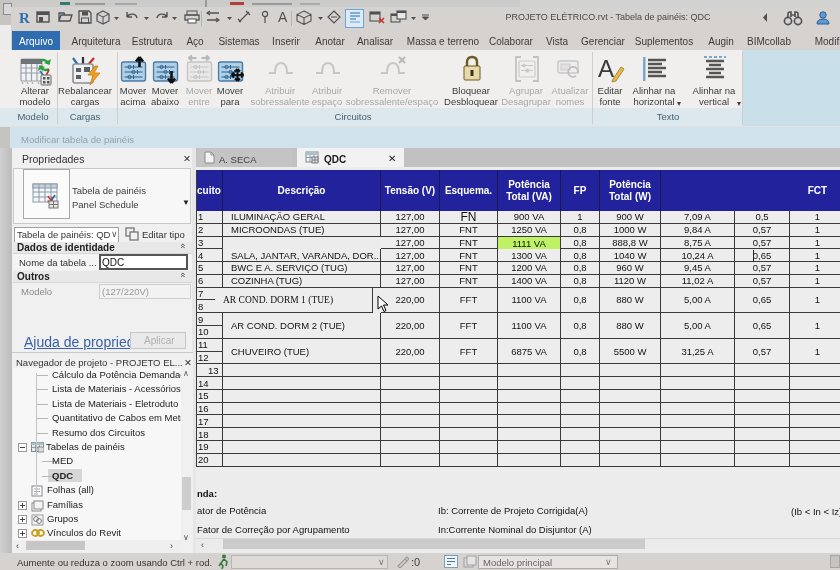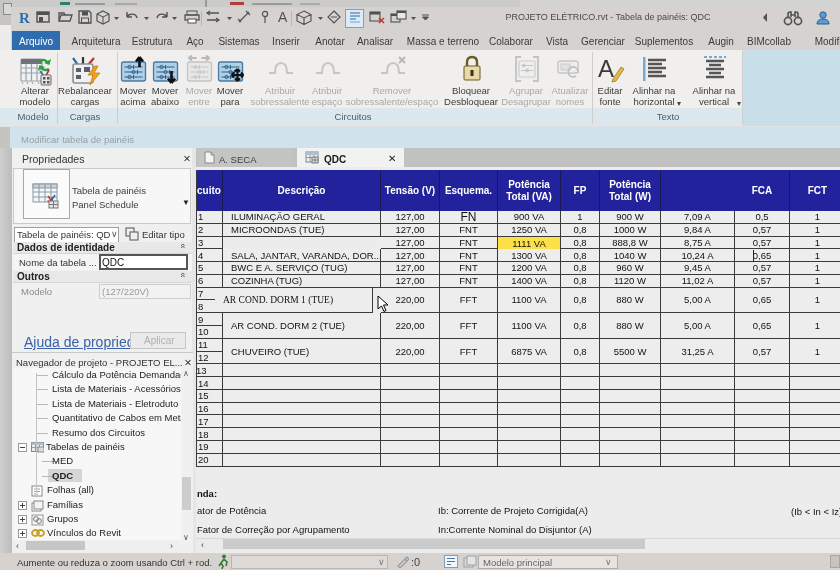--- a/index.html
+++ b/index.html
@@ -469,21 +469,20 @@
 <div class="tt" style="left:324px;top:154px;color:#1a1a1a;font-weight:bold;font-size:10px;">QDC</div>
 <div class="tt" style="left:388px;top:153px;color:#222;font-size:10px;">✕</div>
 <div class="abs" style="left:196px;top:170px;width:644px;height:41px;background:#22229d;"></div>
 <div class="abs" style="left:196px;top:170px;width:27px;height:41px;border-right:1px solid #191950;color:#fff;font-weight:bold;display:flex;align-items:center;justify-content:center;text-align:right;line-height:12px;font-size:10px;">cuito</div>
 <div class="abs" style="left:223px;top:170px;width:158px;height:41px;border-right:1px solid #191950;color:#fff;font-weight:bold;display:flex;align-items:center;justify-content:center;text-align:center;line-height:12px;font-size:10px;">Descrição</div>
 <div class="abs" style="left:381px;top:170px;width:59px;height:41px;border-right:1px solid #191950;color:#fff;font-weight:bold;display:flex;align-items:center;justify-content:center;text-align:center;line-height:12px;font-size:10px;">Tensão (V)</div>
 <div class="abs" style="left:440px;top:170px;width:58px;height:41px;border-right:1px solid #191950;color:#fff;font-weight:bold;display:flex;align-items:center;justify-content:center;text-align:center;line-height:12px;font-size:10px;">Esquema.</div>
 <div class="abs" style="left:498px;top:170px;width:63px;height:41px;border-right:1px solid #191950;color:#fff;font-weight:bold;display:flex;align-items:center;justify-content:center;text-align:center;line-height:12px;font-size:10px;">Potência<br>Total (VA)</div>
 <div class="abs" style="left:561px;top:170px;width:39px;height:41px;border-right:1px solid #191950;color:#fff;font-weight:bold;display:flex;align-items:center;justify-content:center;text-align:center;line-height:12px;font-size:10px;">FP</div>
 <div class="abs" style="left:600px;top:170px;width:61px;height:41px;border-right:1px solid #191950;color:#fff;font-weight:bold;display:flex;align-items:center;justify-content:center;text-align:center;line-height:12px;font-size:10px;">Potência<br>Total (W)</div>
-<div class="abs" style="left:735px;top:170px;width:55px;height:41px;border-right:1px solid #191950;color:#fff;font-weight:bold;display:flex;align-items:center;justify-content:center;text-align:center;line-height:12px;font-size:10px;">FCA</div>
 <div class="abs" style="left:790px;top:170px;width:56px;height:41px;border-right:1px solid #191950;color:#fff;font-weight:bold;display:flex;align-items:center;justify-content:center;text-align:center;line-height:12px;font-size:10px;">FCT</div>
 <div class="abs" style="left:196px;top:211px;width:27px;height:12.78px;background:#ededed;border-right:1px solid #3a3a3a;border-bottom:1px solid #3a3a3a;display:flex;align-items:center;justify-content:flex-start;padding-left:2px;color:#111;white-space:nowrap;overflow:hidden;font-size:9.5px;">1</div>
 <div class="abs" style="left:223px;top:211px;width:158px;height:12.78px;background:#ededed;border-right:1px solid #3a3a3a;border-bottom:1px solid #3a3a3a;display:flex;align-items:center;justify-content:flex-start;padding-left:8px;color:#111;white-space:nowrap;overflow:hidden;font-size:9.5px;">ILUMINAÇÃO GERAL</div>
 <div class="abs" style="left:381px;top:211px;width:59px;height:12.78px;background:#ededed;border-right:1px solid #3a3a3a;border-bottom:1px solid #3a3a3a;display:flex;align-items:center;justify-content:center;color:#111;white-space:nowrap;overflow:hidden;font-size:9.5px;">127,00</div>
 <div class="abs" style="left:440px;top:211px;width:58px;height:12.78px;background:#ededed;border-right:1px solid #3a3a3a;border-bottom:1px solid #3a3a3a;display:flex;align-items:center;justify-content:center;color:#111;white-space:nowrap;overflow:hidden;font-size:12px;">FN</div>
 <div class="abs" style="left:498px;top:211px;width:63px;height:12.78px;background:#ededed;border-right:1px solid #3a3a3a;border-bottom:1px solid #3a3a3a;display:flex;align-items:center;justify-content:center;color:#111;white-space:nowrap;overflow:hidden;font-size:9.5px;">900 VA</div>
 <div class="abs" style="left:561px;top:211px;width:39px;height:12.78px;background:#ededed;border-right:1px solid #3a3a3a;border-bottom:1px solid #3a3a3a;display:flex;align-items:center;justify-content:center;color:#111;white-space:nowrap;overflow:hidden;font-size:9.5px;">1</div>
 <div class="abs" style="left:600px;top:211px;width:61px;height:12.78px;background:#ededed;border-right:1px solid #3a3a3a;border-bottom:1px solid #3a3a3a;display:flex;align-items:center;justify-content:center;color:#111;white-space:nowrap;overflow:hidden;font-size:9.5px;">900 W</div>
 <div class="abs" style="left:661px;top:211px;width:74px;height:12.78px;background:#ededed;border-right:1px solid #3a3a3a;border-bottom:1px solid #3a3a3a;display:flex;align-items:center;justify-content:center;color:#111;white-space:nowrap;overflow:hidden;font-size:9.5px;">7,09 A</div>
 <div class="abs" style="left:735px;top:211px;width:55px;height:12.78px;background:#ededed;border-right:1px solid #3a3a3a;border-bottom:1px solid #3a3a3a;display:flex;align-items:center;justify-content:center;color:#111;white-space:nowrap;overflow:hidden;font-size:9.5px;">0,5</div>
@@ -494,21 +493,21 @@
 <div class="abs" style="left:440px;top:223.78px;width:58px;height:12.78px;background:#ededed;border-right:1px solid #3a3a3a;border-bottom:1px solid #3a3a3a;display:flex;align-items:center;justify-content:center;color:#111;white-space:nowrap;overflow:hidden;font-size:9.5px;">FNT</div>
 <div class="abs" style="left:498px;top:223.78px;width:63px;height:12.78px;background:#ededed;border-right:1px solid #3a3a3a;border-bottom:1px solid #3a3a3a;display:flex;align-items:center;justify-content:center;color:#111;white-space:nowrap;overflow:hidden;font-size:9.5px;">1250 VA</div>
 <div class="abs" style="left:561px;top:223.78px;width:39px;height:12.78px;background:#ededed;border-right:1px solid #3a3a3a;border-bottom:1px solid #3a3a3a;display:flex;align-items:center;justify-content:center;color:#111;white-space:nowrap;overflow:hidden;font-size:9.5px;">0,8</div>
 <div class="abs" style="left:600px;top:223.78px;width:61px;height:12.78px;background:#ededed;border-right:1px solid #3a3a3a;border-bottom:1px solid #3a3a3a;display:flex;align-items:center;justify-content:center;color:#111;white-space:nowrap;overflow:hidden;font-size:9.5px;">1000 W</div>
 <div class="abs" style="left:661px;top:223.78px;width:74px;height:12.78px;background:#ededed;border-right:1px solid #3a3a3a;border-bottom:1px solid #3a3a3a;display:flex;align-items:center;justify-content:center;color:#111;white-space:nowrap;overflow:hidden;font-size:9.5px;">9,84 A</div>
 <div class="abs" style="left:735px;top:223.78px;width:55px;height:12.78px;background:#ededed;border-right:1px solid #3a3a3a;border-bottom:1px solid #3a3a3a;display:flex;align-items:center;justify-content:center;color:#111;white-space:nowrap;overflow:hidden;font-size:9.5px;">0,57</div>
 <div class="abs" style="left:790px;top:223.78px;width:56px;height:12.78px;background:#ededed;border-right:1px solid #3a3a3a;border-bottom:1px solid #3a3a3a;display:flex;align-items:center;justify-content:center;color:#111;white-space:nowrap;overflow:hidden;font-size:9.5px;">1</div>
 <div class="abs" style="left:196px;top:236.56px;width:27px;height:12.78px;background:#ededed;border-right:1px solid #3a3a3a;border-bottom:1px solid #3a3a3a;display:flex;align-items:center;justify-content:flex-start;padding-left:2px;color:#111;white-space:nowrap;overflow:hidden;font-size:9.5px;">3</div>
 <div class="abs" style="left:381px;top:236.56px;width:59px;height:12.78px;background:#ededed;border-right:1px solid #3a3a3a;border-bottom:1px solid #3a3a3a;display:flex;align-items:center;justify-content:center;color:#111;white-space:nowrap;overflow:hidden;font-size:9.5px;">127,00</div>
 <div class="abs" style="left:440px;top:236.56px;width:58px;height:12.78px;background:#ededed;border-right:1px solid #3a3a3a;border-bottom:1px solid #3a3a3a;display:flex;align-items:center;justify-content:center;color:#111;white-space:nowrap;overflow:hidden;font-size:9.5px;">FNT</div>
-<div class="abs" style="left:498px;top:236.56px;width:63px;height:15px;background:#fde047;border-right:1px solid #3a3a3a;border-bottom:1px solid #3a3a3a;display:flex;align-items:center;justify-content:center;color:#111;white-space:nowrap;overflow:hidden;font-size:9.5px;">1111 VA</div>
+<div class="abs" style="left:498px;top:236.56px;width:63px;height:15px;background:#bef264;border-right:1px solid #3a3a3a;border-bottom:1px solid #3a3a3a;display:flex;align-items:center;justify-content:center;color:#111;white-space:nowrap;overflow:hidden;font-size:9.5px;">1111 VA</div>
 <div class="abs" style="left:561px;top:236.56px;width:39px;height:12.78px;background:#ededed;border-right:1px solid #3a3a3a;border-bottom:1px solid #3a3a3a;display:flex;align-items:center;justify-content:center;color:#111;white-space:nowrap;overflow:hidden;font-size:9.5px;">0,8</div>
 <div class="abs" style="left:600px;top:236.56px;width:61px;height:12.78px;background:#ededed;border-right:1px solid #3a3a3a;border-bottom:1px solid #3a3a3a;display:flex;align-items:center;justify-content:center;color:#111;white-space:nowrap;overflow:hidden;font-size:9.5px;">888,8 W</div>
 <div class="abs" style="left:661px;top:236.56px;width:74px;height:12.78px;background:#ededed;border-right:1px solid #3a3a3a;border-bottom:1px solid #3a3a3a;display:flex;align-items:center;justify-content:center;color:#111;white-space:nowrap;overflow:hidden;font-size:9.5px;">8,75 A</div>
 <div class="abs" style="left:735px;top:236.56px;width:55px;height:12.78px;background:#ededed;border-right:1px solid #3a3a3a;border-bottom:1px solid #3a3a3a;display:flex;align-items:center;justify-content:center;color:#111;white-space:nowrap;overflow:hidden;font-size:9.5px;">0,57</div>
 <div class="abs" style="left:790px;top:236.56px;width:56px;height:12.78px;background:#ededed;border-right:1px solid #3a3a3a;border-bottom:1px solid #3a3a3a;display:flex;align-items:center;justify-content:center;color:#111;white-space:nowrap;overflow:hidden;font-size:9.5px;">1</div>
 <div class="abs" style="left:196px;top:249.34px;width:27px;height:12.78px;background:#ededed;border-right:1px solid #3a3a3a;border-bottom:1px solid #3a3a3a;display:flex;align-items:center;justify-content:flex-start;padding-left:2px;color:#111;white-space:nowrap;overflow:hidden;font-size:9.5px;">4</div>
 <div class="abs" style="left:223px;top:249.34px;width:158px;height:12.78px;background:#ededed;border-right:1px solid #3a3a3a;border-bottom:1px solid #3a3a3a;display:flex;align-items:center;justify-content:flex-start;padding-left:8px;color:#111;white-space:nowrap;overflow:hidden;font-size:9.5px;">SALA, JANTAR, VARANDA, DOR...</div>
 <div class="abs" style="left:381px;top:249.34px;width:59px;height:12.78px;background:#ededed;border-right:1px solid #3a3a3a;border-bottom:1px solid #3a3a3a;display:flex;align-items:center;justify-content:center;color:#111;white-space:nowrap;overflow:hidden;font-size:9.5px;">127,00</div>
 <div class="abs" style="left:440px;top:249.34px;width:58px;height:12.78px;background:#ededed;border-right:1px solid #3a3a3a;border-bottom:1px solid #3a3a3a;display:flex;align-items:center;justify-content:center;color:#111;white-space:nowrap;overflow:hidden;font-size:9.5px;">FNT</div>
 <div class="abs" style="left:498px;top:249.34px;width:63px;height:12.78px;background:#ededed;border-right:1px solid #3a3a3a;border-bottom:1px solid #3a3a3a;display:flex;align-items:center;justify-content:center;color:#111;white-space:nowrap;overflow:hidden;font-size:9.5px;">1300 VA</div>
@@ -563,21 +562,21 @@
 <div class="abs" style="left:196px;top:351.5799999999999px;width:27px;height:12.78px;background:#ededed;border-right:1px solid #3a3a3a;border-bottom:1px solid #3a3a3a;display:flex;align-items:center;justify-content:flex-start;padding-left:2px;color:#111;white-space:nowrap;overflow:hidden;font-size:9.5px;">12</div>
 <div class="abs" style="left:223px;top:338.79999999999995px;width:158px;height:25.56px;background:#ededed;border-right:1px solid #3a3a3a;border-bottom:1px solid #3a3a3a;display:flex;align-items:center;justify-content:flex-start;padding-left:8px;color:#111;white-space:nowrap;overflow:hidden;font-size:9.5px;">CHUVEIRO (TUE)</div>
 <div class="abs" style="left:381px;top:338.79999999999995px;width:59px;height:25.56px;background:#ededed;border-right:1px solid #3a3a3a;border-bottom:1px solid #3a3a3a;display:flex;align-items:center;justify-content:center;color:#111;white-space:nowrap;overflow:hidden;font-size:9.5px;">220,00</div>
 <div class="abs" style="left:440px;top:338.79999999999995px;width:58px;height:25.56px;background:#ededed;border-right:1px solid #3a3a3a;border-bottom:1px solid #3a3a3a;display:flex;align-items:center;justify-content:center;color:#111;white-space:nowrap;overflow:hidden;font-size:9.5px;">FFT</div>
 <div class="abs" style="left:498px;top:338.79999999999995px;width:63px;height:25.56px;background:#ededed;border-right:1px solid #3a3a3a;border-bottom:1px solid #3a3a3a;display:flex;align-items:center;justify-content:center;color:#111;white-space:nowrap;overflow:hidden;font-size:9.5px;">6875 VA</div>
 <div class="abs" style="left:561px;top:338.79999999999995px;width:39px;height:25.56px;background:#ededed;border-right:1px solid #3a3a3a;border-bottom:1px solid #3a3a3a;display:flex;align-items:center;justify-content:center;color:#111;white-space:nowrap;overflow:hidden;font-size:9.5px;">0,8</div>
 <div class="abs" style="left:600px;top:338.79999999999995px;width:61px;height:25.56px;background:#ededed;border-right:1px solid #3a3a3a;border-bottom:1px solid #3a3a3a;display:flex;align-items:center;justify-content:center;color:#111;white-space:nowrap;overflow:hidden;font-size:9.5px;">5500 W</div>
 <div class="abs" style="left:661px;top:338.79999999999995px;width:74px;height:25.56px;background:#ededed;border-right:1px solid #3a3a3a;border-bottom:1px solid #3a3a3a;display:flex;align-items:center;justify-content:center;color:#111;white-space:nowrap;overflow:hidden;font-size:9.5px;">31,25 A</div>
 <div class="abs" style="left:735px;top:338.79999999999995px;width:55px;height:25.56px;background:#ededed;border-right:1px solid #3a3a3a;border-bottom:1px solid #3a3a3a;display:flex;align-items:center;justify-content:center;color:#111;white-space:nowrap;overflow:hidden;font-size:9.5px;">0,57</div>
 <div class="abs" style="left:790px;top:338.79999999999995px;width:56px;height:25.56px;background:#ededed;border-right:1px solid #3a3a3a;border-bottom:1px solid #3a3a3a;display:flex;align-items:center;justify-content:center;color:#111;white-space:nowrap;overflow:hidden;font-size:9.5px;">1</div>
-<div class="abs" style="left:196px;top:364.35999999999996px;width:27px;height:12.78px;background:#ededed;border-right:1px solid #3a3a3a;border-bottom:1px solid #3a3a3a;display:flex;align-items:center;justify-content:flex-start;padding-left:0;color:#111;white-space:nowrap;overflow:hidden;font-size:9.5px;">13</div>
+<div class="abs" style="left:196px;top:364.35999999999996px;width:27px;height:12.78px;background:#ededed;border-right:1px solid #3a3a3a;border-bottom:1px solid #3a3a3a;display:flex;align-items:center;justify-content:flex-start;padding-left:12px;color:#111;white-space:nowrap;overflow:hidden;font-size:9.5px;">13</div>
 <div class="abs" style="left:223px;top:364.35999999999996px;width:158px;height:12.78px;background:#ededed;border-right:1px solid #3a3a3a;border-bottom:1px solid #3a3a3a;display:flex;align-items:center;justify-content:center;color:#111;white-space:nowrap;overflow:hidden;font-size:9.5px;"></div>
 <div class="abs" style="left:381px;top:364.35999999999996px;width:59px;height:12.78px;background:#ededed;border-right:1px solid #3a3a3a;border-bottom:1px solid #3a3a3a;display:flex;align-items:center;justify-content:center;color:#111;white-space:nowrap;overflow:hidden;font-size:9.5px;"></div>
 <div class="abs" style="left:440px;top:364.35999999999996px;width:58px;height:12.78px;background:#ededed;border-right:1px solid #3a3a3a;border-bottom:1px solid #3a3a3a;display:flex;align-items:center;justify-content:center;color:#111;white-space:nowrap;overflow:hidden;font-size:9.5px;"></div>
 <div class="abs" style="left:498px;top:364.35999999999996px;width:63px;height:12.78px;background:#ededed;border-right:1px solid #3a3a3a;border-bottom:1px solid #3a3a3a;display:flex;align-items:center;justify-content:center;color:#111;white-space:nowrap;overflow:hidden;font-size:9.5px;"></div>
 <div class="abs" style="left:561px;top:364.35999999999996px;width:39px;height:12.78px;background:#ededed;border-right:1px solid #3a3a3a;border-bottom:1px solid #3a3a3a;display:flex;align-items:center;justify-content:center;color:#111;white-space:nowrap;overflow:hidden;font-size:9.5px;"></div>
 <div class="abs" style="left:600px;top:364.35999999999996px;width:61px;height:12.78px;background:#ededed;border-right:1px solid #3a3a3a;border-bottom:1px solid #3a3a3a;display:flex;align-items:center;justify-content:center;color:#111;white-space:nowrap;overflow:hidden;font-size:9.5px;"></div>
 <div class="abs" style="left:661px;top:364.35999999999996px;width:74px;height:12.78px;background:#ededed;border-right:1px solid #3a3a3a;border-bottom:1px solid #3a3a3a;display:flex;align-items:center;justify-content:center;color:#111;white-space:nowrap;overflow:hidden;font-size:9.5px;"></div>
 <div class="abs" style="left:735px;top:364.35999999999996px;width:55px;height:12.78px;background:#ededed;border-right:1px solid #3a3a3a;border-bottom:1px solid #3a3a3a;display:flex;align-items:center;justify-content:center;color:#111;white-space:nowrap;overflow:hidden;font-size:9.5px;"></div>
 <div class="abs" style="left:790px;top:364.35999999999996px;width:56px;height:12.78px;background:#ededed;border-right:1px solid #3a3a3a;border-bottom:1px solid #3a3a3a;display:flex;align-items:center;justify-content:center;color:#111;white-space:nowrap;overflow:hidden;font-size:9.5px;"></div>
 <div class="abs" style="left:196px;top:377.13999999999993px;width:27px;height:12.78px;background:#ededed;border-right:1px solid #3a3a3a;border-bottom:1px solid #3a3a3a;display:flex;align-items:center;justify-content:flex-start;padding-left:2px;color:#111;white-space:nowrap;overflow:hidden;font-size:9.5px;">14</div>

